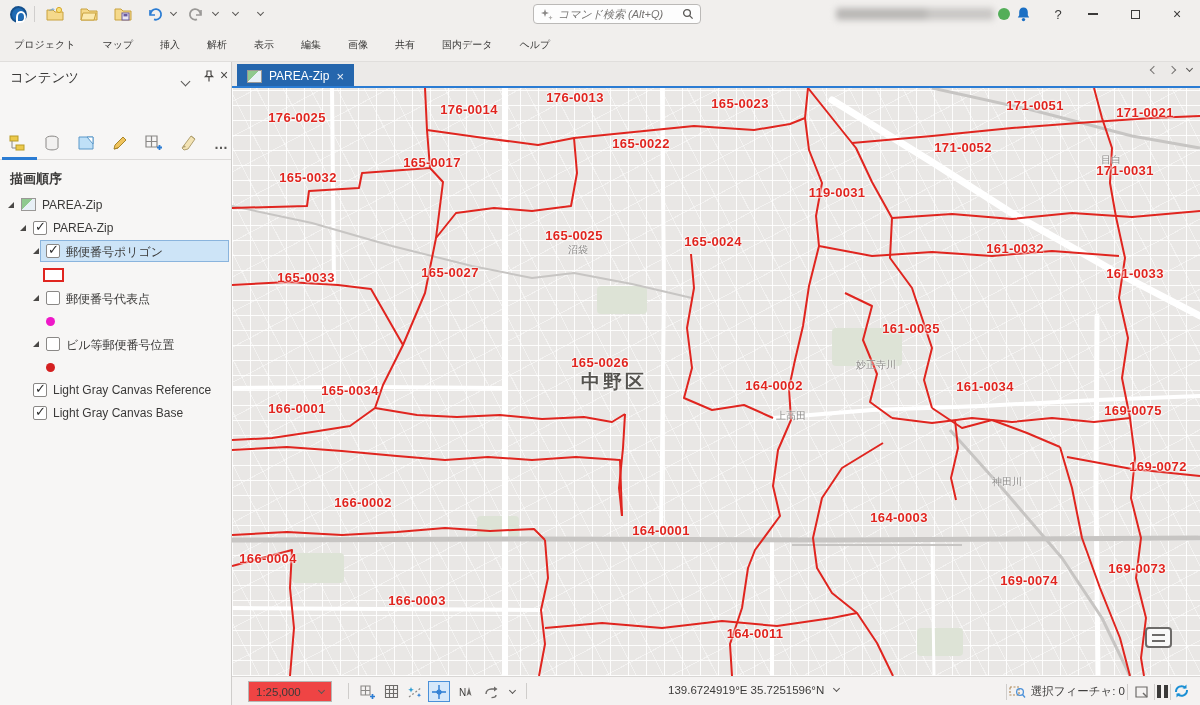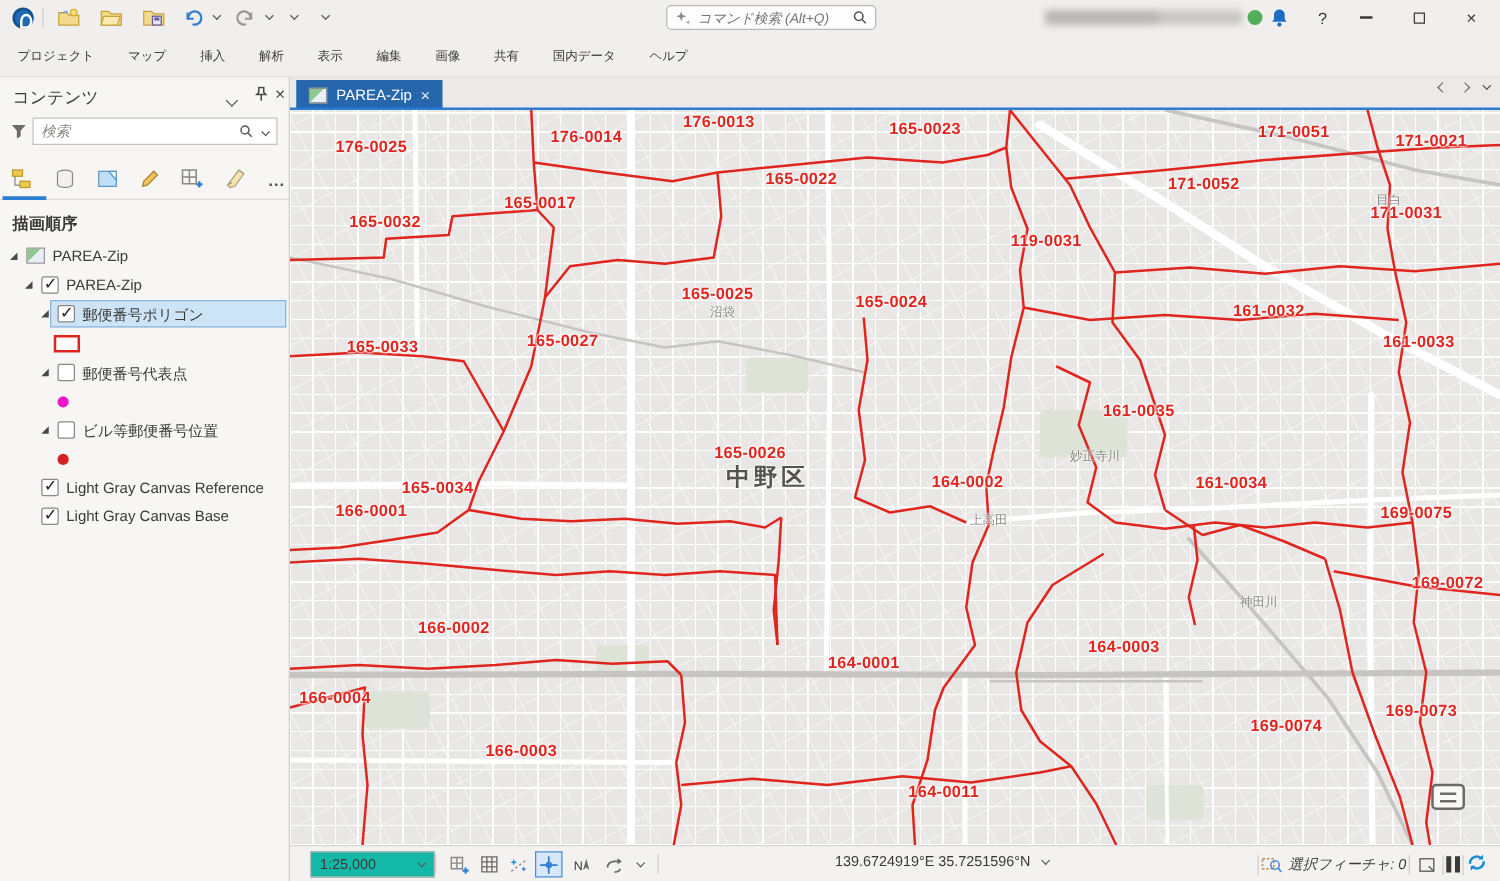--- a/index.html
+++ b/index.html
@@ -101,27 +101,27 @@
   .place { position:absolute; transform:translate(-50%,-50%); color:#8a8886; font-size:10px; white-space:nowrap;
     text-shadow:0 0 2px #fff,0 0 2px #fff; }
   .place.district { color:#55534f; font-size:19px; letter-spacing:3px;font-weight:bold; }
   .popup-btn { position:absolute; right:28px; bottom:28px; width:27px; height:21px; border:2px solid #6d6b69;
     border-radius:4px; background:rgba(250,250,250,.85); }
   .popup-btn i { position:absolute; left:5px; right:5px; height:2px; background:#6d6b69; }
   .popup-btn i:nth-child(1){ top:5px; } .popup-btn i:nth-child(2){ top:11px; }
 
   
   .statusbar { height:29px; background:#f4f2f1; border-top:1px solid #d8d6d4; position:relative; flex:none; font-size:11.5px; }
-  .scale-box { position:absolute; left:16px; top:4px; width:100px; height:21px; background:#14b8a6; border:1px solid #b8b6b4;
+  .scale-box { position:absolute; left:16px; top:4px; width:84px; height:21px; background:#ef4444; border:1px solid #b8b6b4;
     display:flex; align-items:center; justify-content:space-between; padding:0 7px; font-size:11.5px; }
   .sb-sep { position:absolute; top:6px; width:1px; height:16px; background:#cfcdcb; }
   .sb-ic { position:absolute; top:4px; width:22px; height:21px; display:flex; align-items:center; justify-content:center; color:#5a5856; }
   .sb-ic.sel { background:#d6e8fa; border:1px solid #4a90d9; }
   .coords { position:absolute; left:436px; top:7px; display:flex; align-items:center; gap:10px; white-space:nowrap; color:#3b3a39; }
-  .sb-right { position:absolute; right:10px; top:0; height:29px; display:flex; align-items:center; gap:2px;font-style:italic; }
+  .sb-right { position:absolute; right:10px; top:0; height:29px; display:flex; align-items:center; gap:2px; }
   .vbar { width:1px; height:16px; background:#cfcdcb; }
   .selfeat { display:flex; align-items:center; gap:5px; white-space:nowrap; }
   .pause { display:flex; gap:3px; } .pause i { width:4px; height:13px; background:#3b3a39; }
 </style>
 </head>
 <body>
 
 <div class="titlebar">
   <div class="tb-item logo">
       <span class="logo-circle"></span>
@@ -224,34 +224,20 @@
   <div class="panel">
     <div class="panel-head">
       <span class="panel-title">コンテンツ</span>
       <span class="ph-ico" style="left:182px"><span class="chev"></span></span>
       <span class="ph-ico" style="left:203px;top:7px">
         <svg width="12" height="13" viewBox="0 0 12 13">
             <path d="M4 1h4v4l1.6 1.6H2.4L4 5z" fill="none" stroke="#4a4846" stroke-width="1.2"></path>
             <path d="M6 6.6v5" stroke="#4a4846" stroke-width="1.2"></path>
           </svg></span>
       <span class="ph-ico" style="left:220px;top:5px;font-size:14px;color:#4a4846">×</span>
-    </div>
-    <div class="panel-search">
-      <span style="position:absolute;left:8px;top:4px">
-        <svg width="14" height="14" viewBox="0 0 14 14">
-            <path d="M1.5 2h11L8.5 6.5V11l-3 1.8V6.5z" fill="#6d6b69"></path>
-          </svg></span>
-      <div class="search-box">
-        <span class="ph">検索</span>
-        <svg width="12" height="12" viewBox="0 0 12 12">
-            <circle cx="5" cy="5" r="3.2" fill="none" stroke="#5a5856" stroke-width="1.2"></circle>
-            <path d="M7.4 7.4l3 3" stroke="#5a5856" stroke-width="1.2"></path>
-          </svg>
-        <span class="chev chev-s" style="margin-left:7px"></span>
-      </div>
     </div>
     <div class="ct-toolbar">
       <span class="ct-ic active">
         <svg width="19" height="18" viewBox="0 0 19 18">
             <rect x="2" y="2" width="8" height="5" fill="#ecc94b" stroke="#b99b27"></rect>
             <rect x="8" y="11" width="8" height="5" fill="#ecc94b" stroke="#b99b27"></rect>
             <path d="M4 7v7h4" fill="none" stroke="#8a8886"></path>
           </svg>
         </span>
       <span class="ct-ic">
@@ -435,21 +421,21 @@
           <span class="zip-label" style="left: 679px; top: 240px;">161-0035</span>
           <span class="zip-label" style="left: 368px; top: 274px;">165-0026</span>
           <span class="zip-label" style="left: 542px; top: 297px;">164-0002</span>
           <span class="zip-label" style="left: 753px; top: 298px;">161-0034</span>
           <span class="zip-label" style="left: 118px; top: 302px;">165-0034</span>
           <span class="zip-label" style="left: 65px; top: 320px;">166-0001</span>
           <span class="zip-label" style="left: 901px; top: 322px;">169-0075</span>
           <span class="zip-label" style="left: 926px; top: 378px;">169-0072</span>
           <span class="zip-label" style="left: 131px; top: 414px;">166-0002</span>
           <span class="zip-label" style="left: 667px; top: 429px;">164-0003</span>
-          <span class="zip-label" style="left: 429px; top: 442px; margin-left: 30px;">164-0001</span>
+          <span class="zip-label" style="left: 429px; top: 442px;">164-0001</span>
           <span class="zip-label" style="left: 36px; top: 470px;">166-0004</span>
           <span class="zip-label" style="left: 905px; top: 480px;">169-0073</span>
           <span class="zip-label" style="left: 797px; top: 492px;">169-0074</span>
           <span class="zip-label" style="left: 185px; top: 512px;">166-0003</span>
           <span class="zip-label" style="left: 523px; top: 545px;">164-0011</span>
           <span class="place district" style="left: 382px; top: 294px;">中野区</span>
           <span class="place" style="left: 346px; top: 162px;">沼袋</span>
           <span class="place" style="left: 879px; top: 72px;">目白</span>
           <span class="place" style="left: 559px; top: 328px;">上高田</span>
           <span class="place" style="left: 775px; top: 394px;">神田川</span>

